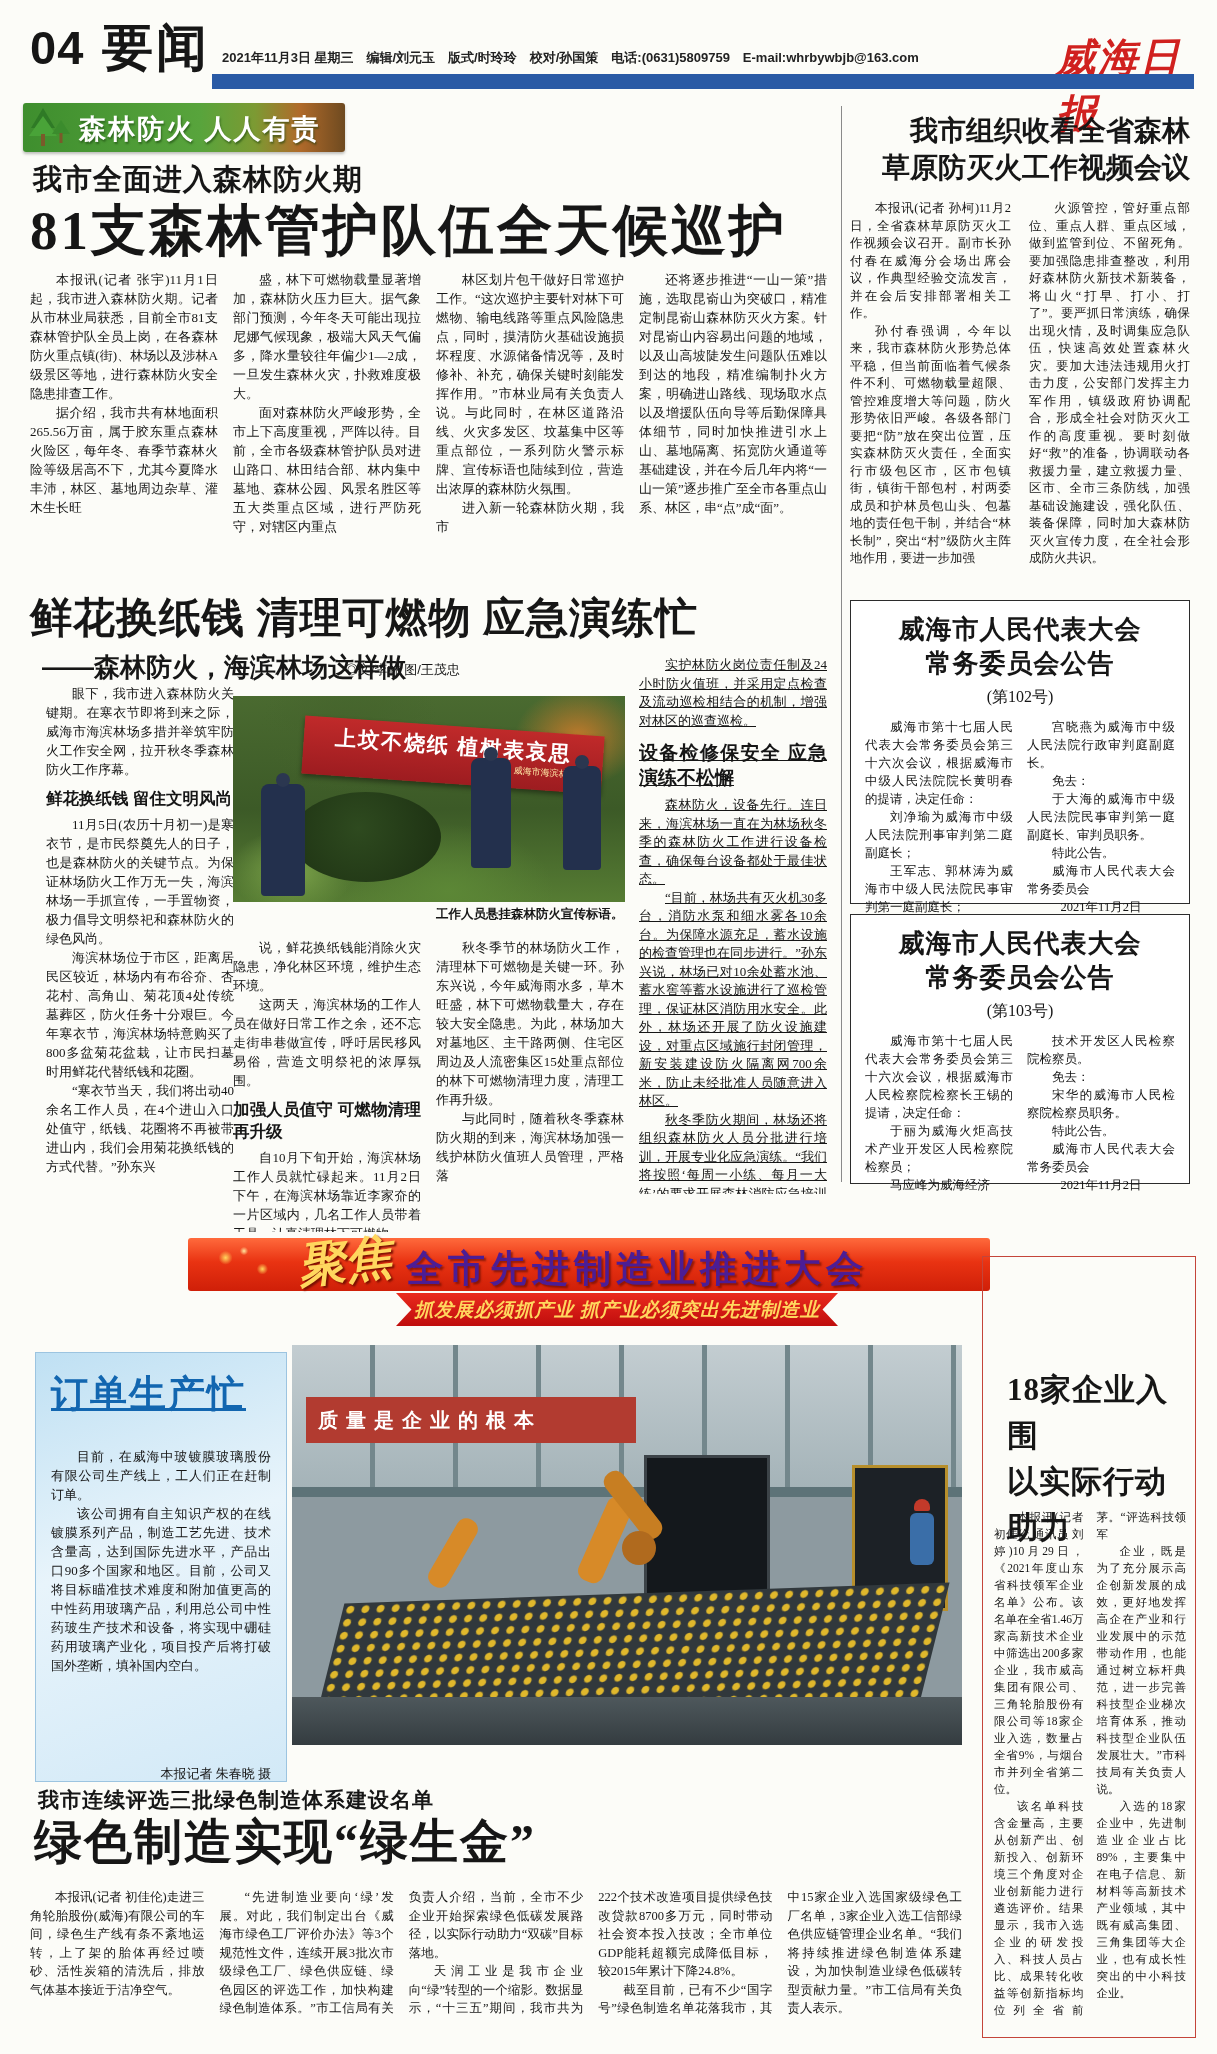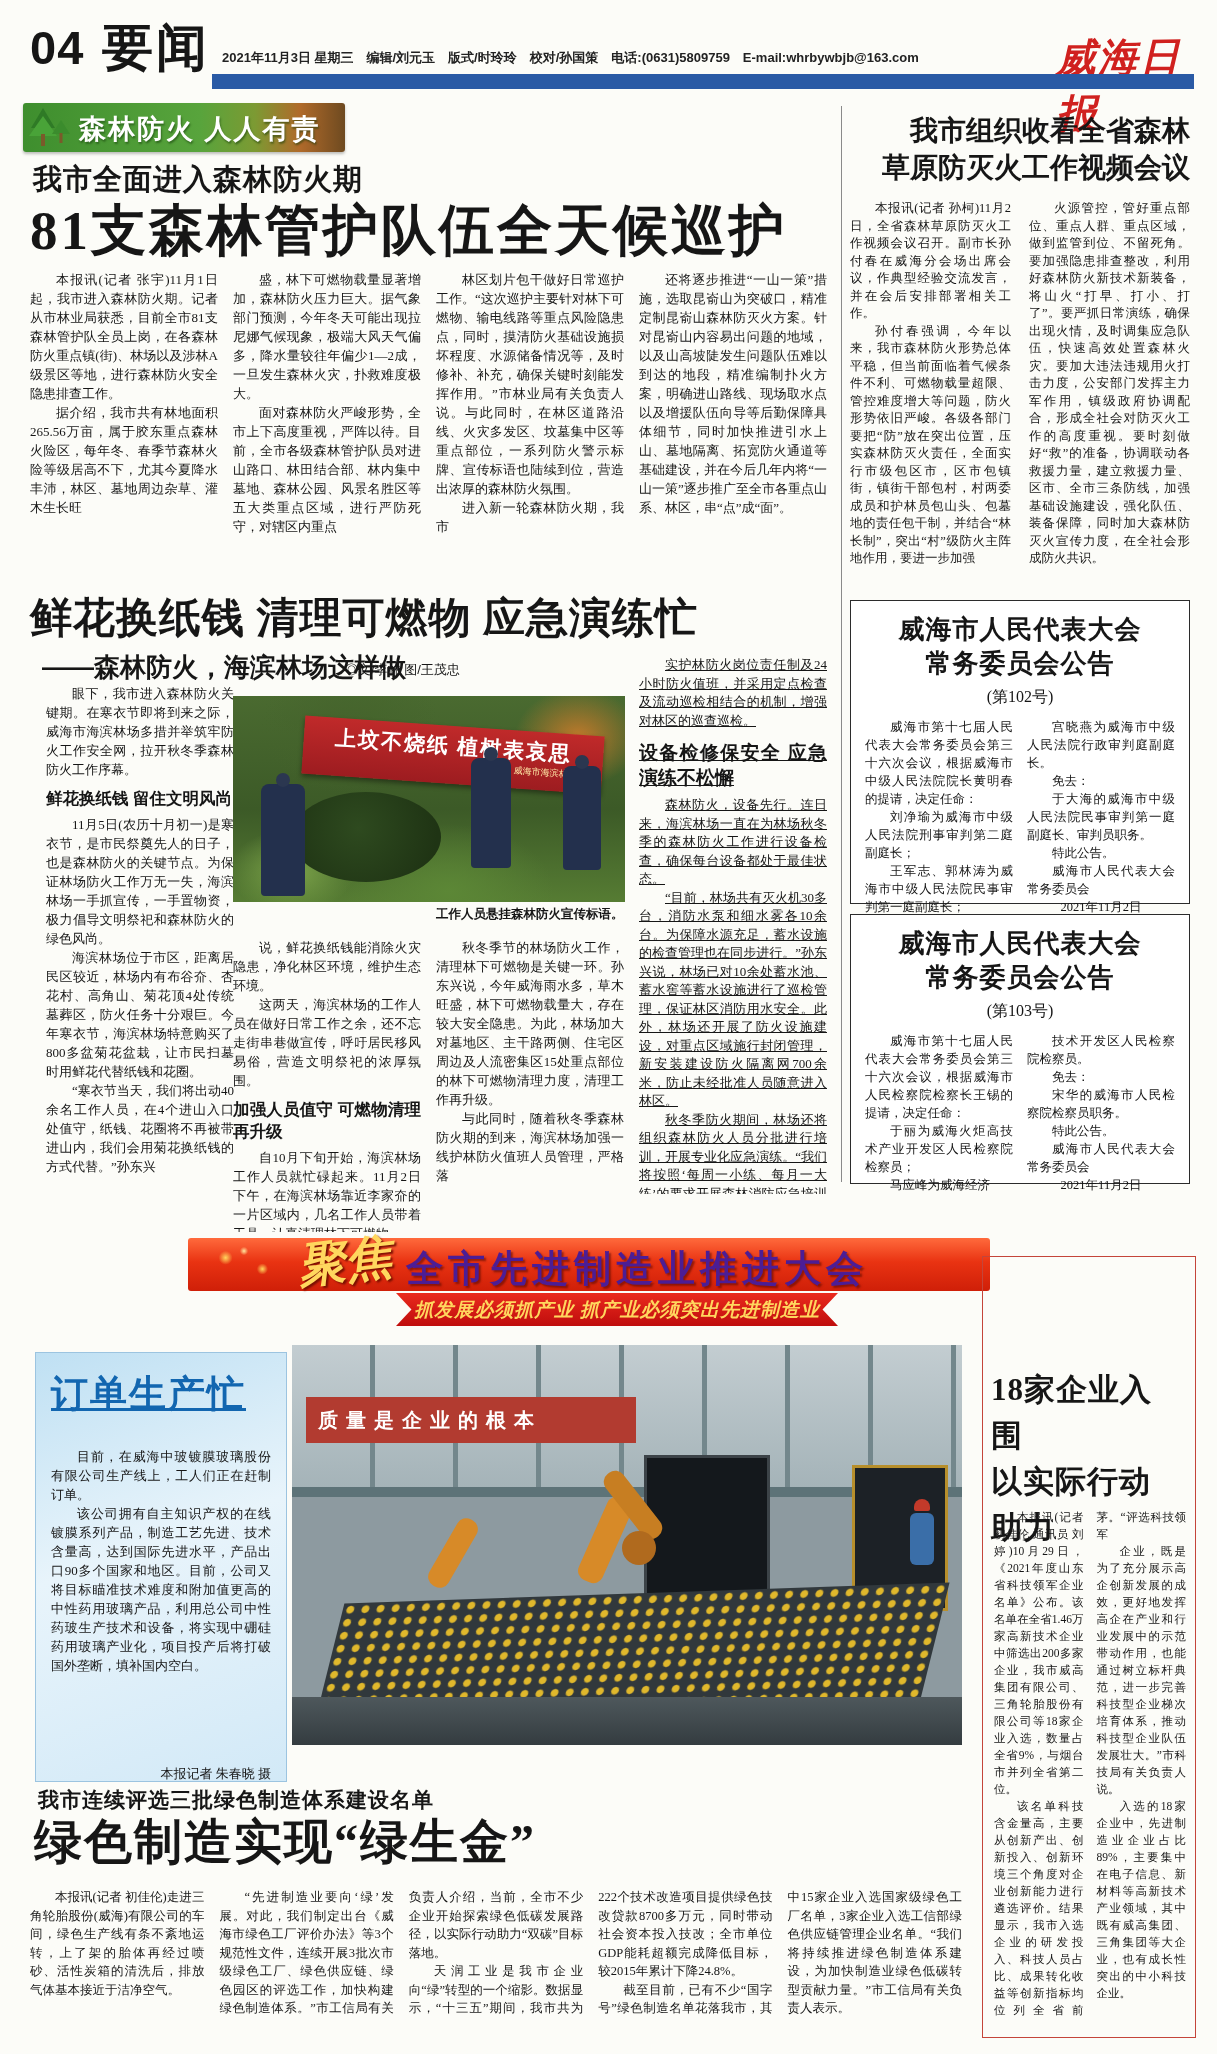--- a/index.html
+++ b/index.html
@@ -256,21 +256,21 @@
   <div class="abs" style="left:34px;top:1810px;font-size:48px;font-weight:900;letter-spacing:2px;">绿色制造实现“绿生金”</div>
   <div class="abs" style="left:30px;top:1888px;width:932px;height:154px;column-count:5;column-gap:15px;
        font-size:12.5px;line-height:18.5px;text-align:justify;overflow:hidden;">
       <p class="para">本报讯(记者 初佳伦)走进三角轮胎股份(威海)有限公司的车间，绿色生产线有条不紊地运转，上了架的胎体再经过喷砂、活性炭箱的清洗后，排放气体基本接近于洁净空气。</p>
       <p class="para">“先进制造业要向‘绿’发展。对此，我们制定出台《威海市绿色工厂评价办法》等3个规范性文件，连续开展3批次市级绿色工厂、绿色供应链、绿色园区的评选工作，加快构建绿色制造体系。”市工信局有关负责人介绍，当前，全市不少企业开始探索绿色低碳发展路径，以实际行动助力“双碳”目标落地。</p>
       <p class="para">天润工业是我市企业向“绿”转型的一个缩影。数据显示，“十三五”期间，我市共为222个技术改造项目提供绿色技改贷款8700多万元，同时带动社会资本投入技改；全市单位GDP能耗超额完成降低目标，较2015年累计下降24.8%。</p>
       <p class="para">截至目前，已有不少“国字号”绿色制造名单花落我市，其中15家企业入选国家级绿色工厂名单，3家企业入选工信部绿色供应链管理企业名单。“我们将持续推进绿色制造体系建设，为加快制造业绿色低碳转型贡献力量。”市工信局有关负责人表示。</p>
     </div>
 
   <div class="abs" style="left:982px;top:1256px;width:214px;height:782px;box-sizing:border-box;border:1px solid #c4453a;">
-    <div style="position:absolute;left:8px;top:110px;width:190px;font-size:31px;font-weight:900;line-height:46px;letter-spacing:1px;">
+    <div style="position:absolute;left:24px;top:110px;width:190px;font-size:31px;font-weight:900;line-height:46px;letter-spacing:1px;">
       <div>18家企业入围</div>
       <div>以实际行动助力</div>
     </div>
     <div style="position:absolute;left:11px;top:252px;width:192px;height:516px;column-count:2;column-gap:13px;
          font-size:11.5px;line-height:17px;text-align:justify;overflow:hidden;">
         <p class="para">本报讯(记者 初佳伦 通讯员 刘婷)10月29日，《2021年度山东省科技领军企业名单》公布。该名单在全省1.46万家高新技术企业中筛选出200多家企业，我市威高集团有限公司、三角轮胎股份有限公司等18家企业入选，数量占全省9%，与烟台市并列全省第二位。</p>
         <p class="para">该名单科技含金量高，主要从创新产出、创新投入、创新环境三个角度对企业创新能力进行遴选评价。结果显示，我市入选企业的研发投入、科技人员占比、成果转化收益等创新指标均位列全省前茅。“评选科技领军</p>
         <p class="para">企业，既是为了充分展示高企创新发展的成效，更好地发挥高企在产业和行业发展中的示范带动作用，也能通过树立标杆典范，进一步完善科技型企业梯次培育体系，推动科技型企业队伍发展壮大。”市科技局有关负责人说。</p>
         <p class="para">入选的18家企业中，先进制造业企业占比89%，主要集中在电子信息、新材料等高新技术产业领域，其中既有威高集团、三角集团等大企业，也有成长性突出的中小科技企业。</p>
       </div>

